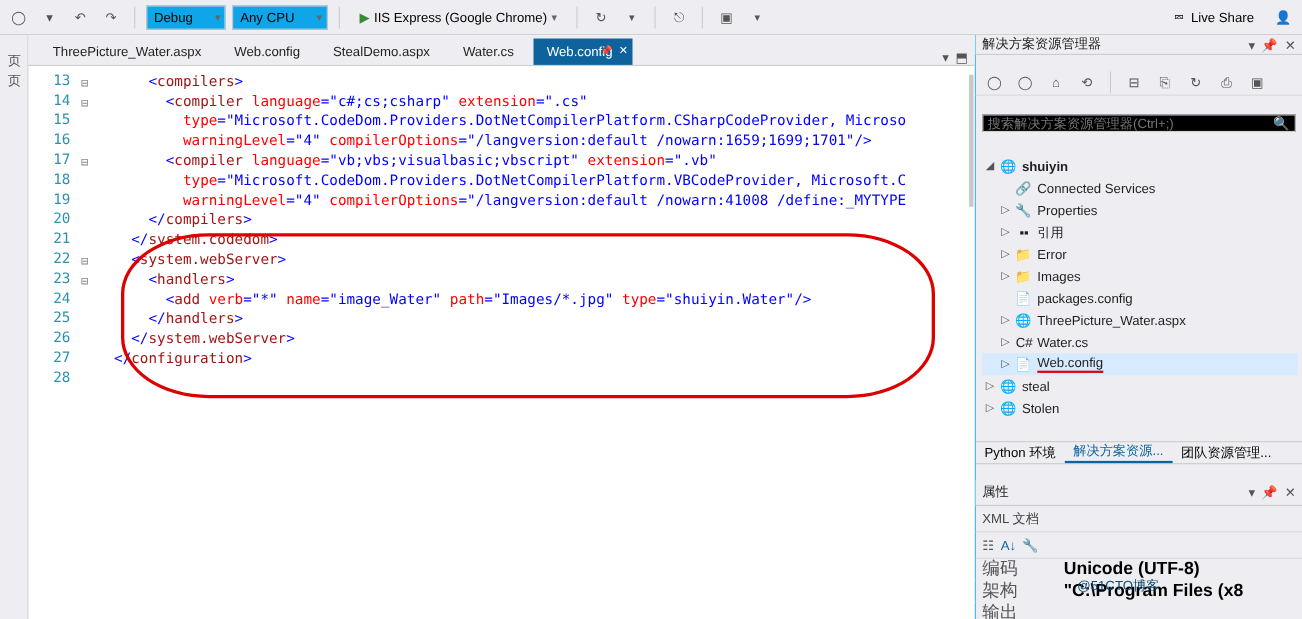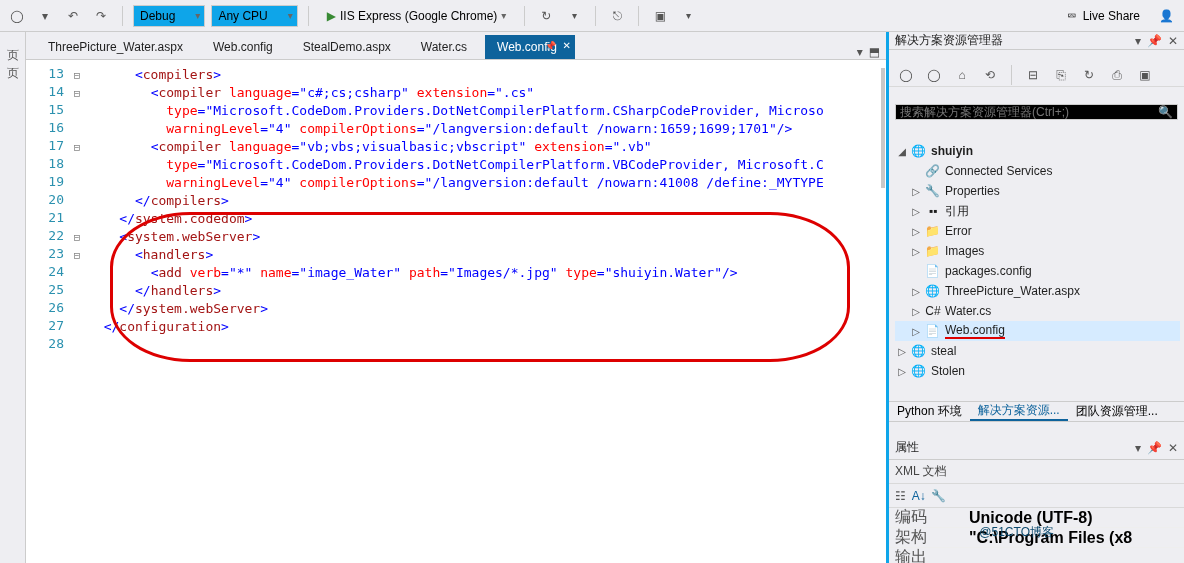--- a/index.html
+++ b/index.html
@@ -26,21 +26,21 @@
   .code-wrap { flex:1; display:flex; overflow:hidden; position:relative;}
   .gutter { width:44px; background:#fff; text-align:right; padding:6px 6px 0 0; color:#2b91af; font-family: Consolas, monospace; font-size:13px; user-select:none;}
   .fold { width:14px; background:#fff; padding-top:6px; font-family: Consolas, monospace; font-size:11px; color:#888; }
   .fold div { height:18px; display:flex; align-items:center; justify-content:center;}
   .code { flex:1; padding:6px 0 0 4px; font-family: Consolas, monospace; font-size:13px; line-height:18px; white-space:pre; color:#000; overflow:hidden;}
   .c-tag { color:#a31515; }
   .c-attr { color:#ff0000; }
   .c-val { color:#0000ff; }
   .c-punc { color:#0000ff; }
   .annot { position:absolute; left:84px; top:152px; width:740px; height:150px; border:3px solid #d00; border-radius:80px/55px; pointer-events:none; }
-  .right-col { width:298px; background:#eeeef2; border-left:3px solid #0ea5e9; display:flex; flex-direction:column;gap:14px;}
+  .right-col { width:298px; background:#eeeef2; border-left:1px solid #0ea5e9; display:flex; flex-direction:column;gap:14px;}
   .panel-hdr { height:24px; background:#eeeef2; border-bottom:1px solid #ccc; display:flex; align-items:center; padding:0 6px; font-size:12px; color:#1e1e1e;}
   .panel-hdr .tools { margin-left:auto; display:flex; gap:6px; color:#555; }
   .se-toolbar { height:28px; display:flex; align-items:center; gap:6px; padding:0 6px; color:#555; border-bottom:1px solid #d9d9d9;}
   .se-search { height:24px; border:1px solid #ccc; margin:3px 6px; display:flex; align-items:center; padding:0 4px; background:#000000;}
   .se-search input { border:0; outline:0; flex:1; font-size:12px; color:#888; background:transparent;}
   .tree { flex:0 0 auto; padding:4px 4px 6px 6px; font-size:12px; color:#1e1e1e; overflow:auto; }
   .tree-row { display:flex; align-items:center; height:20px; gap:4px; cursor:pointer; padding-left:2px;}
   .tree-row.sel { background:#d6ebff;}
   .tree-row .tw { width:10px; text-align:center; color:#555; font-size:10px;}
   .tree-row .ico { width:16px; height:16px; display:inline-flex; align-items:center; justify-content:center; font-size:12px;}

